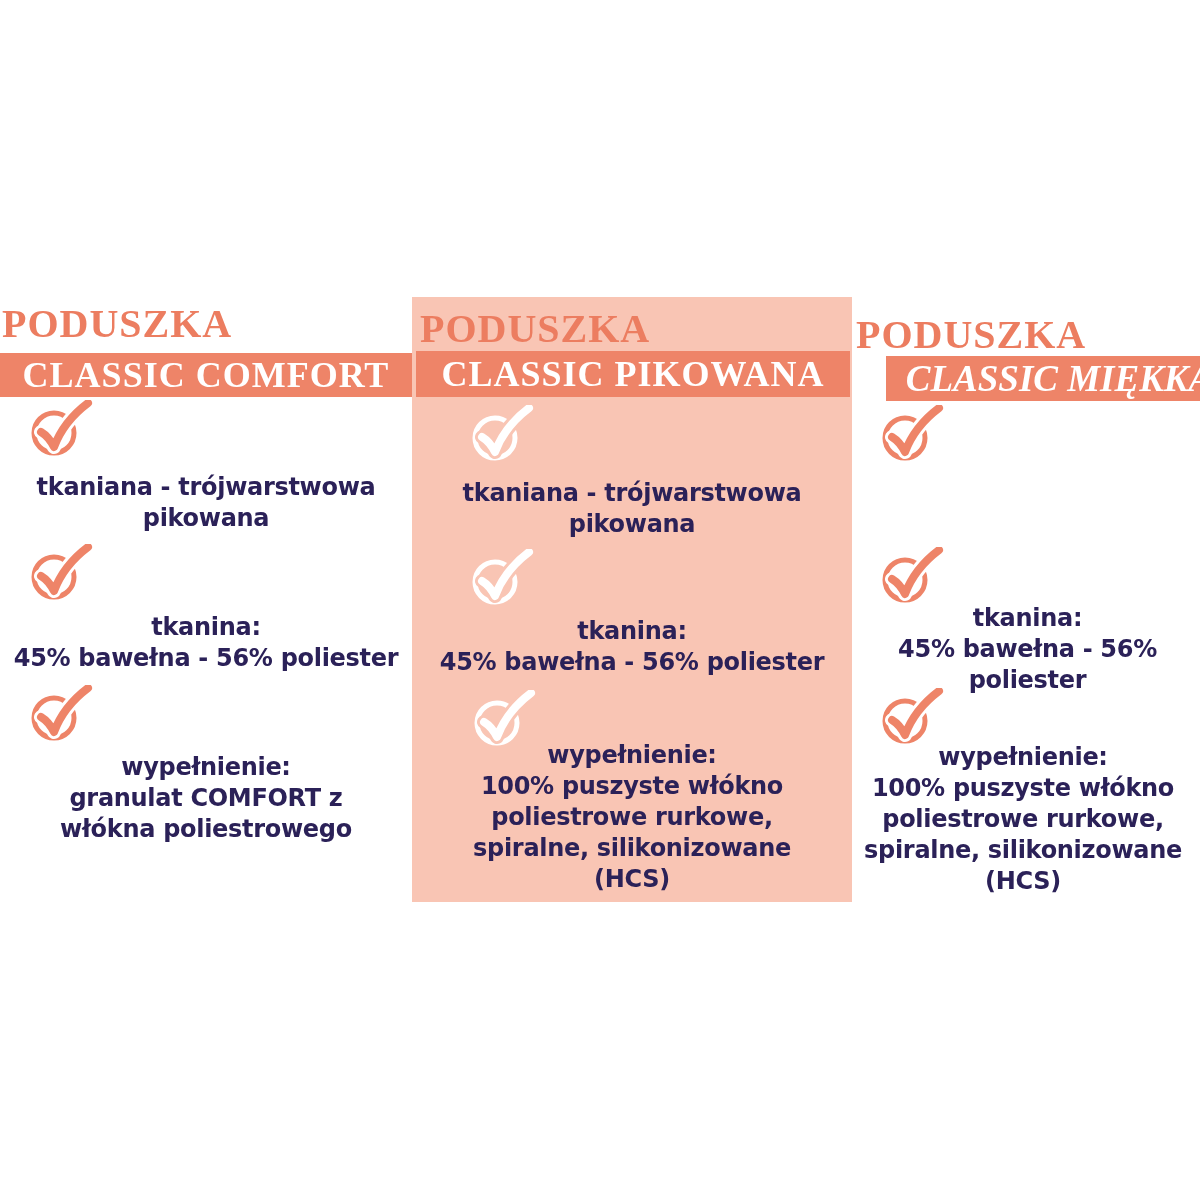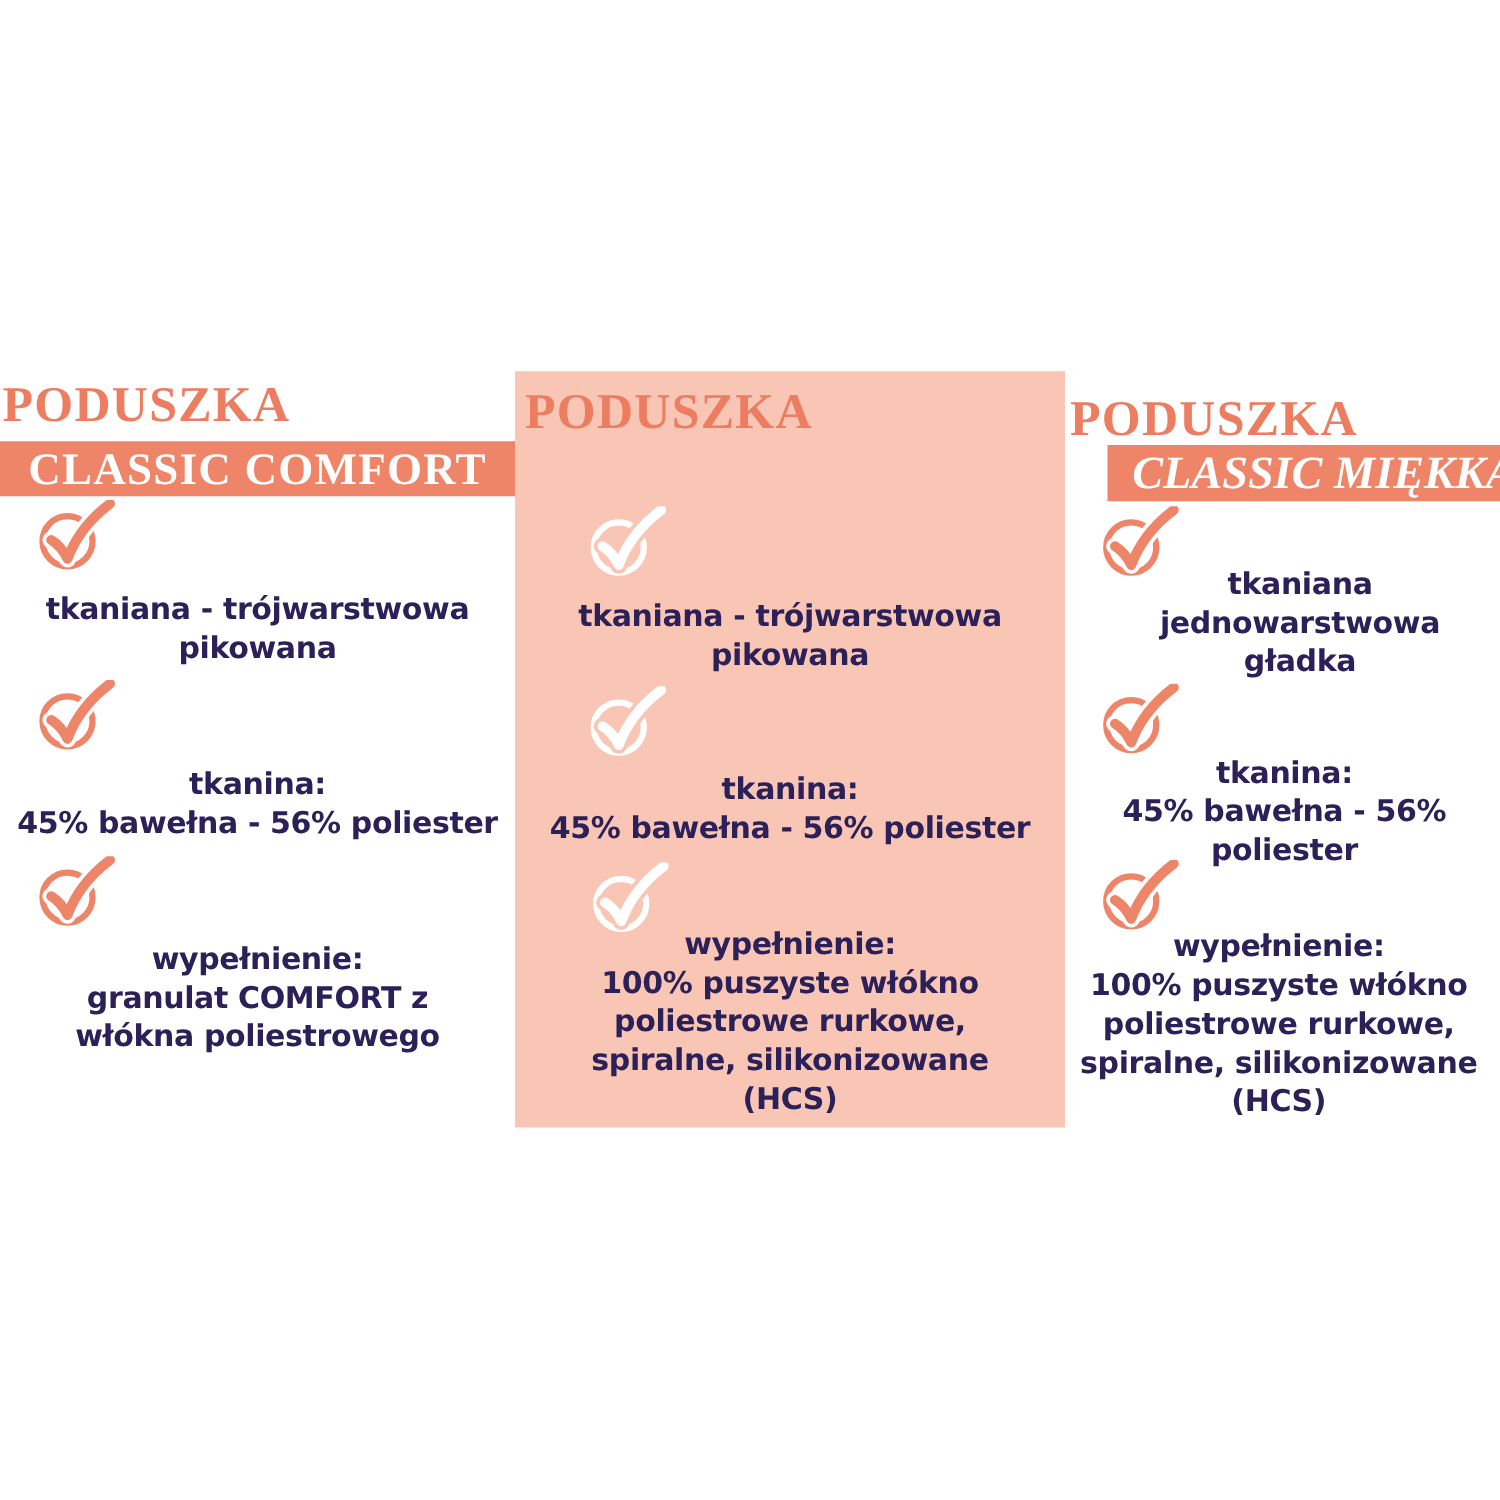--- a/index.html
+++ b/index.html
@@ -69,20 +69,23 @@
   <svg class="check check--salmon" style="left:29px;top:685px;" viewBox="0 0 64 56">
     <circle cx="25" cy="33" r="20"></circle>
     <path class="halo" d="M 12 32 C 17 35 22 41 25 47 C 31 31 43 15 59 3"></path>
     <path class="mark" d="M 12 32 C 17 35 22 41 25 47 C 31 31 43 15 59 3"></path>
   </svg>
   <div class="feat" style="left:0;top:752px;width:412px;">wypełnienie:
 granulat COMFORT z
 włókna poliestrowego</div>
 
   <div class="kicker" style="left:420px;top:305px;">PODUSZKA</div>
+  <div class="banner" style="left:416px;top:351px;width:434px;height:46px;">
+    <span>CLASSIC PIKOWANA</span>
+  </div>
 
   <svg class="check check--white" style="left:470px;top:405px;" viewBox="0 0 64 56">
     <circle cx="25" cy="33" r="20"></circle>
     <path class="halo" d="M 12 32 C 17 35 22 41 25 47 C 31 31 43 15 59 3"></path>
     <path class="mark" d="M 12 32 C 17 35 22 41 25 47 C 31 31 43 15 59 3"></path>
   </svg>
   <div class="feat" style="left:412px;top:478px;width:440px;">tkaniana - trójwarstwowa
 pikowana</div>
 
   <svg class="check check--white" style="left:470px;top:549px;" viewBox="0 0 64 56">
@@ -107,23 +110,20 @@
   <div class="kicker" style="left:856px;top:311px;">PODUSZKA</div>
   <div class="banner banner--tight" style="left:886px;top:356px;width:347px;height:45px;font-style:italic;">
     <span>CLASSIC MIĘKKA</span>
   </div>
 
   <svg class="check check--salmon" style="left:880px;top:405px;" viewBox="0 0 64 56">
     <circle cx="25" cy="33" r="20"></circle>
     <path class="halo" d="M 12 32 C 17 35 22 41 25 47 C 31 31 43 15 59 3"></path>
     <path class="mark" d="M 12 32 C 17 35 22 41 25 47 C 31 31 43 15 59 3"></path>
   </svg>
-  <div class="feat" style="left:925px;top:452px;width:230px;">tkaniana
-jednowarstwowa
-gładka</div>
 
   <svg class="check check--salmon" style="left:880px;top:547px;" viewBox="0 0 64 56">
     <circle cx="25" cy="33" r="20"></circle>
     <path class="halo" d="M 12 32 C 17 35 22 41 25 47 C 31 31 43 15 59 3"></path>
     <path class="mark" d="M 12 32 C 17 35 22 41 25 47 C 31 31 43 15 59 3"></path>
   </svg>
   <div class="feat" style="left:855px;top:603px;width:345px;">tkanina:
 45% bawełna - 56%
 poliester</div>
 

